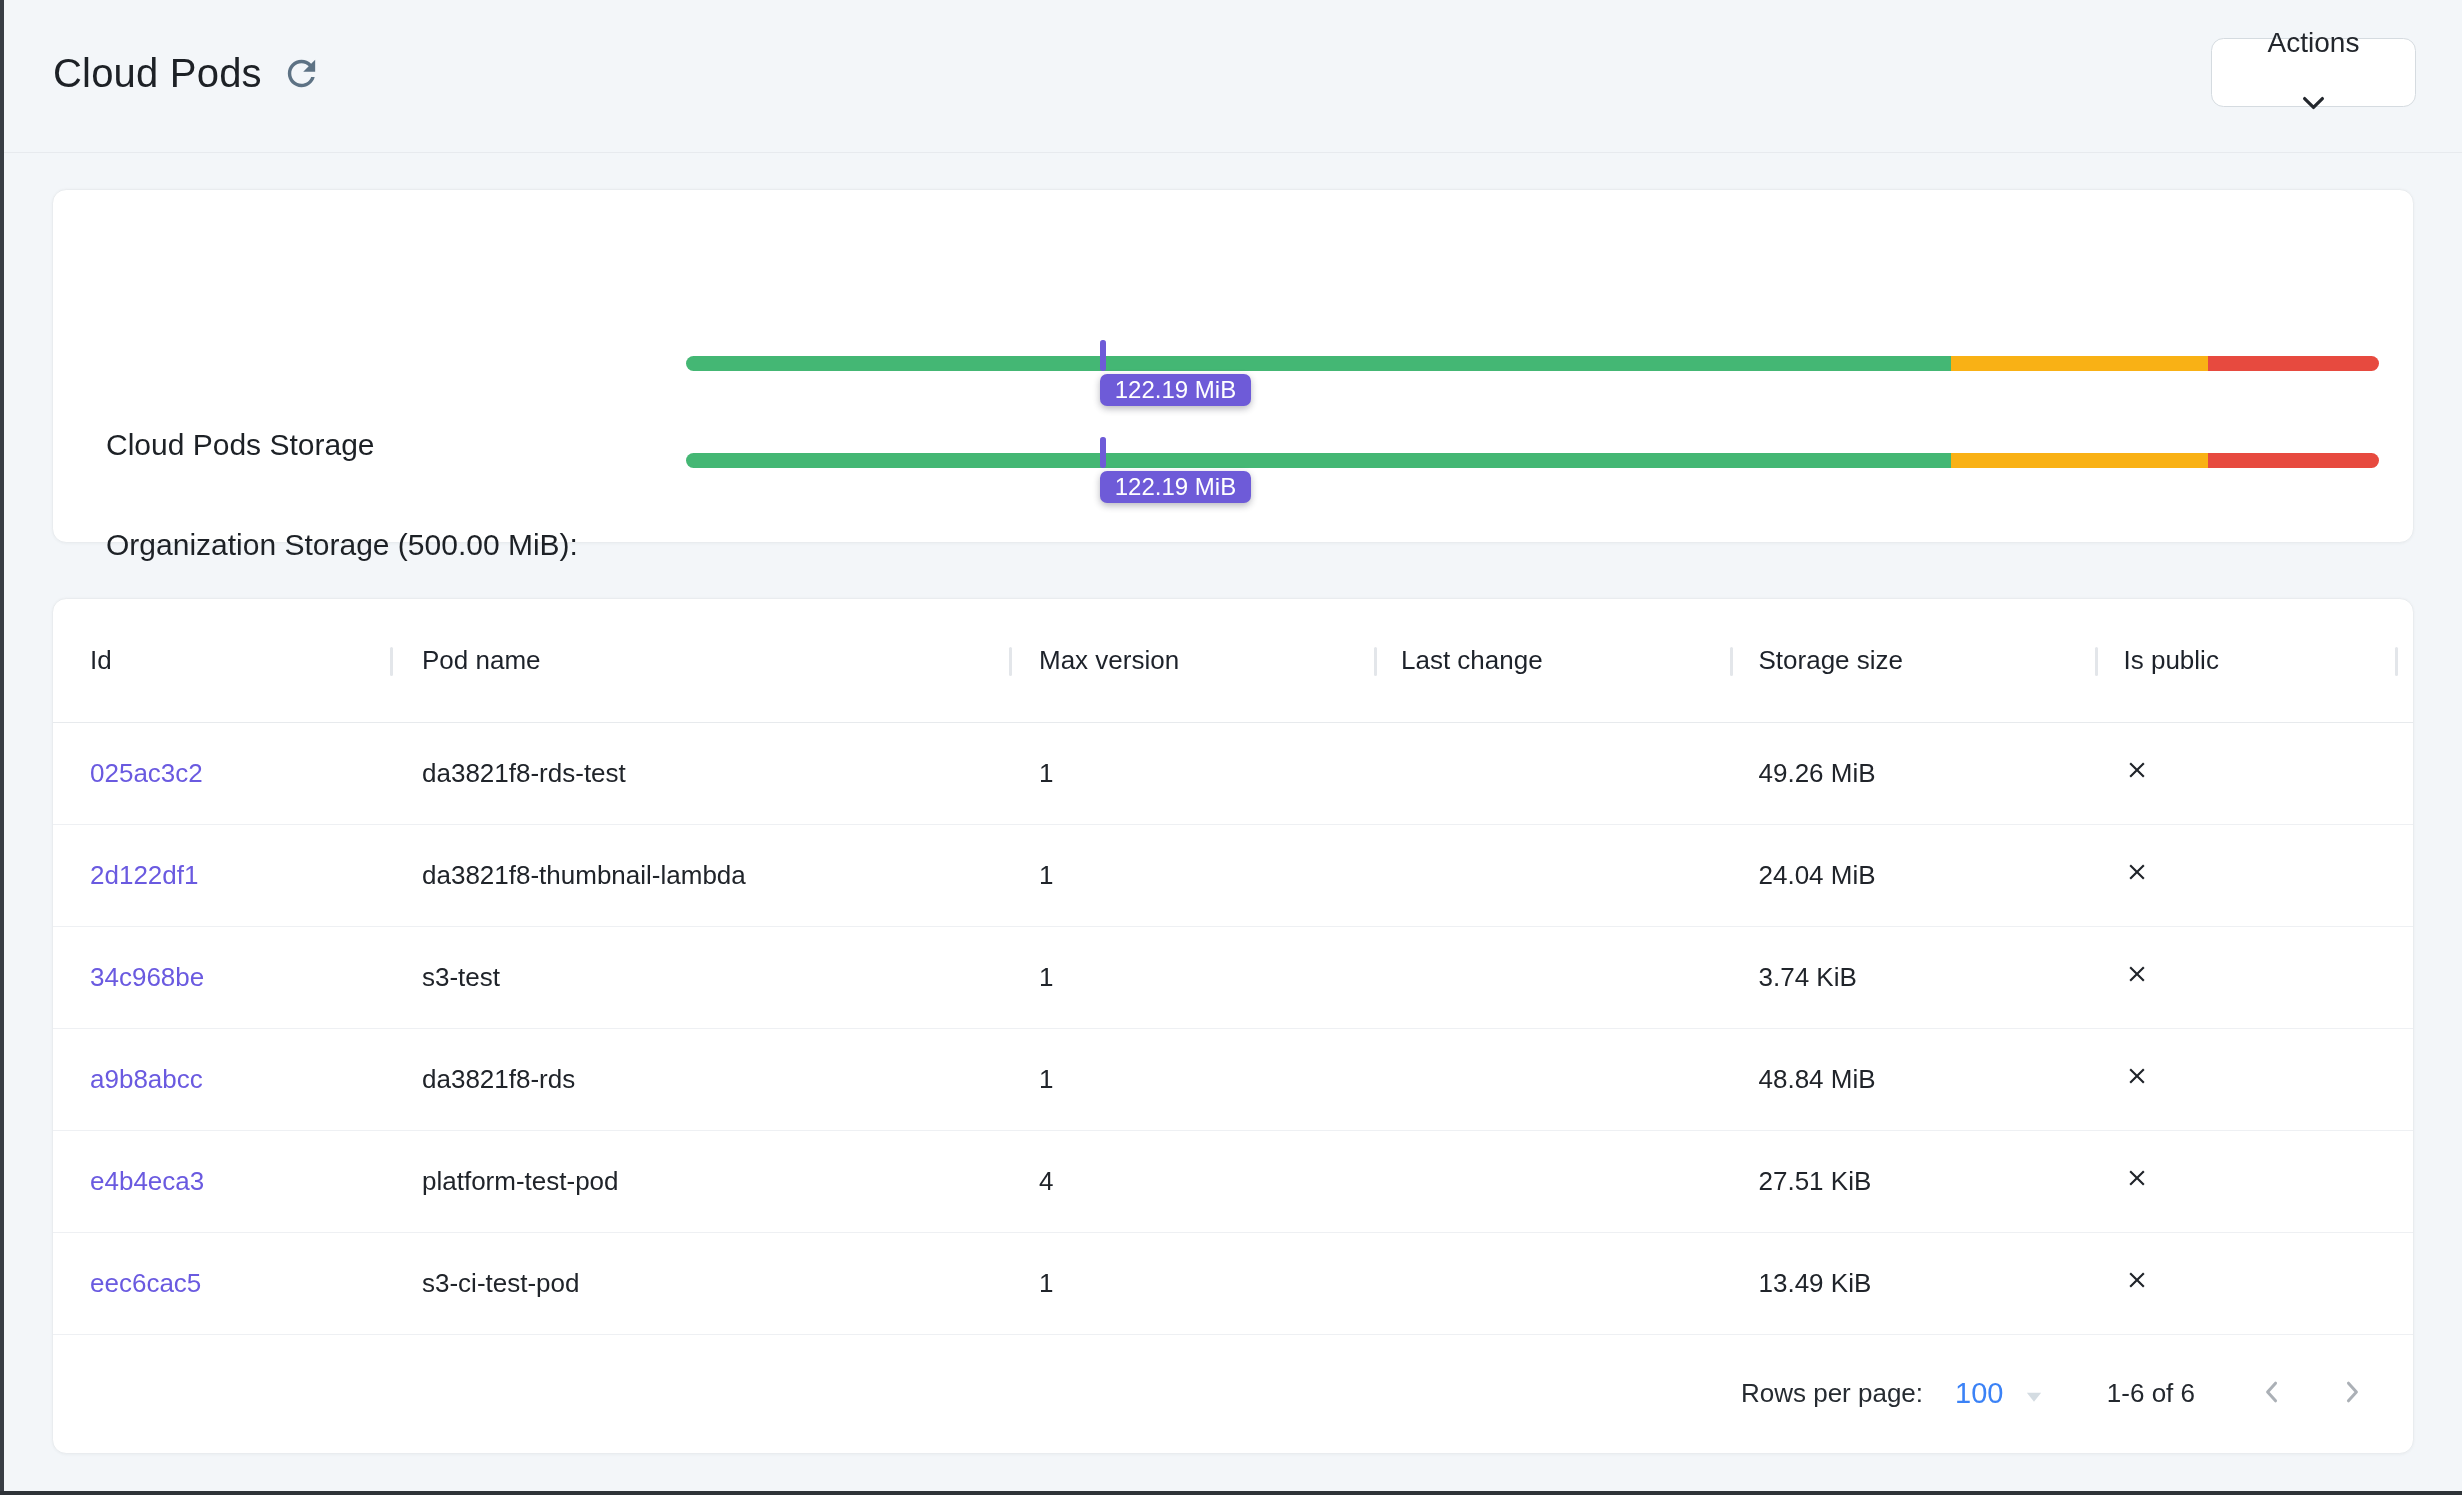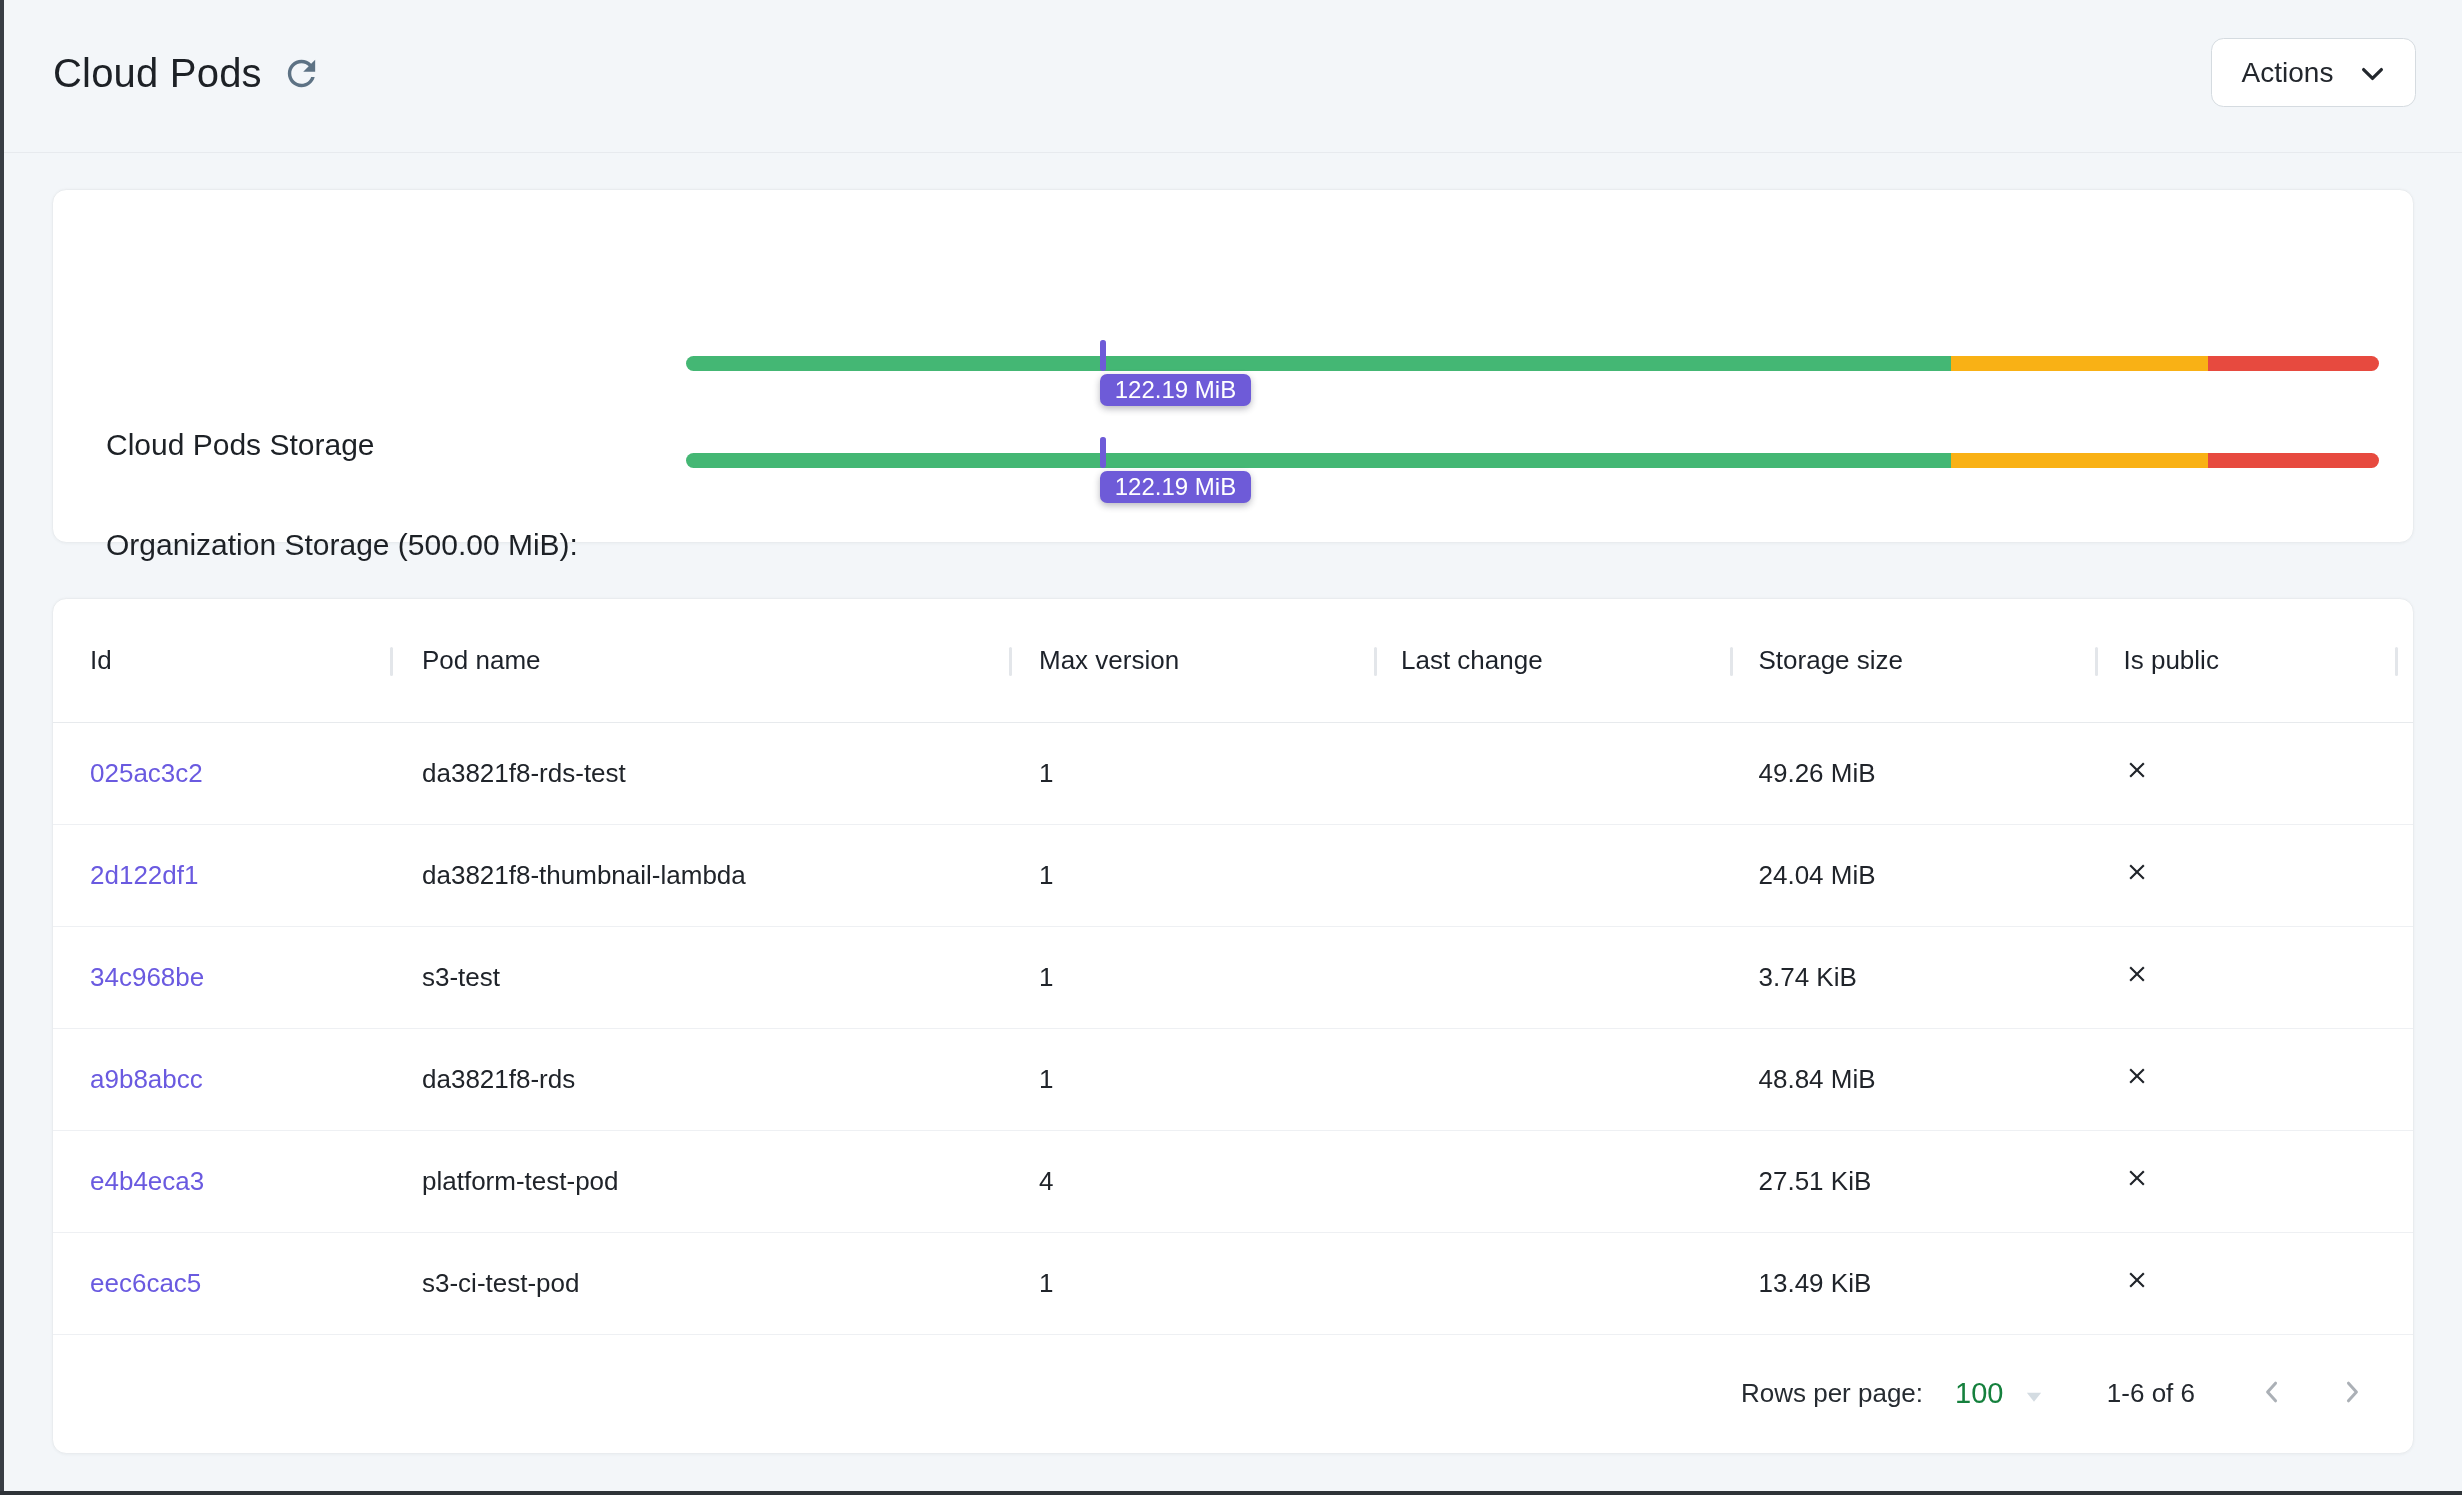--- a/index.html
+++ b/index.html
@@ -13,21 +13,21 @@
 
   
   .page-header { position:absolute; left:0; top:0; width:2462px; height:153px;
     background:#f3f6f9; border-bottom:1.8px solid #e7eaee; }
   .page-title { position:absolute; left:53px; top:51px; font-size:40px; font-weight:500; color:#1d2126; letter-spacing:0.2px; }
   .refresh-btn { position:absolute; left:278px; top:52px; width:46px; height:46px; border:none; background:transparent; cursor:pointer; }
   .actions-btn { position:absolute; right:46px; top:38px; height:69px; width:205px;
     background:#ffffff; border:1.8px solid #d5dbe0; border-radius:12.5px;
     display:flex; align-items:center; justify-content:center; gap:27px;
     font-size:28px; font-weight:500; color:#23272d; cursor:pointer;
-    font-family:inherit; }
+    font-family:inherit;flex-direction:column; }
 
   
   .card { position:absolute; left:52px; width:2362px; background:#ffffff;
     border:0.9px solid #e9ecef; border-radius:14.2px; box-shadow:0 0.9px 2.7px rgba(25,39,52,0.04); }
 
   
   .storage-card { top:189px; height:354px; }
   .storage-heading { position:absolute; left:53px; top:238px; font-size:30px; color:#1d2126; }
   .storage-label { position:absolute; left:53px; font-size:30px; color:#1d2126; }
   .storage-label.org { top:338px; }
@@ -65,21 +65,21 @@
   .id-link { color:var(--link,#6a5ae0); text-decoration:none; cursor:pointer; }
   .col-sep { position:absolute; top:48px; width:2.7px; height:28.5px; background:#e3e6ea; border-radius:1.8px; }
   .sep-1 { left:337px; } .sep-2 { left:956px; } .sep-3 { left:1321px; }
   .sep-4 { left:1677px; } .sep-5 { left:2042px; } .sep-6 { left:2342px; }
   .x-icon { display:block; }
 
   
   .pagination { height:116px; display:flex; align-items:center; justify-content:flex-end;
     padding-right:36px; }
   .rpp-label { font-size:26px; color:#262b31; }
-  .rpp-value { font-size:29px; color:#15803d; margin-left:32px; cursor:pointer; display:flex; align-items:center; }
+  .rpp-value { font-size:29px; color:#3b82f6; margin-left:32px; cursor:pointer; display:flex; align-items:center; }
   .rpp-arrow { margin-left:21.4px; cursor:pointer; }
   .range-label { font-size:26px; color:#23282e; margin-left:64px; }
   .page-btn { width:50px; height:50px; border:none; background:transparent; display:flex;
     align-items:center; justify-content:center; }
   .page-btn.prev { margin-left:52px; }
   .page-btn.next { margin-left:30px; }
 </style>
 </head>
 <body>
 

